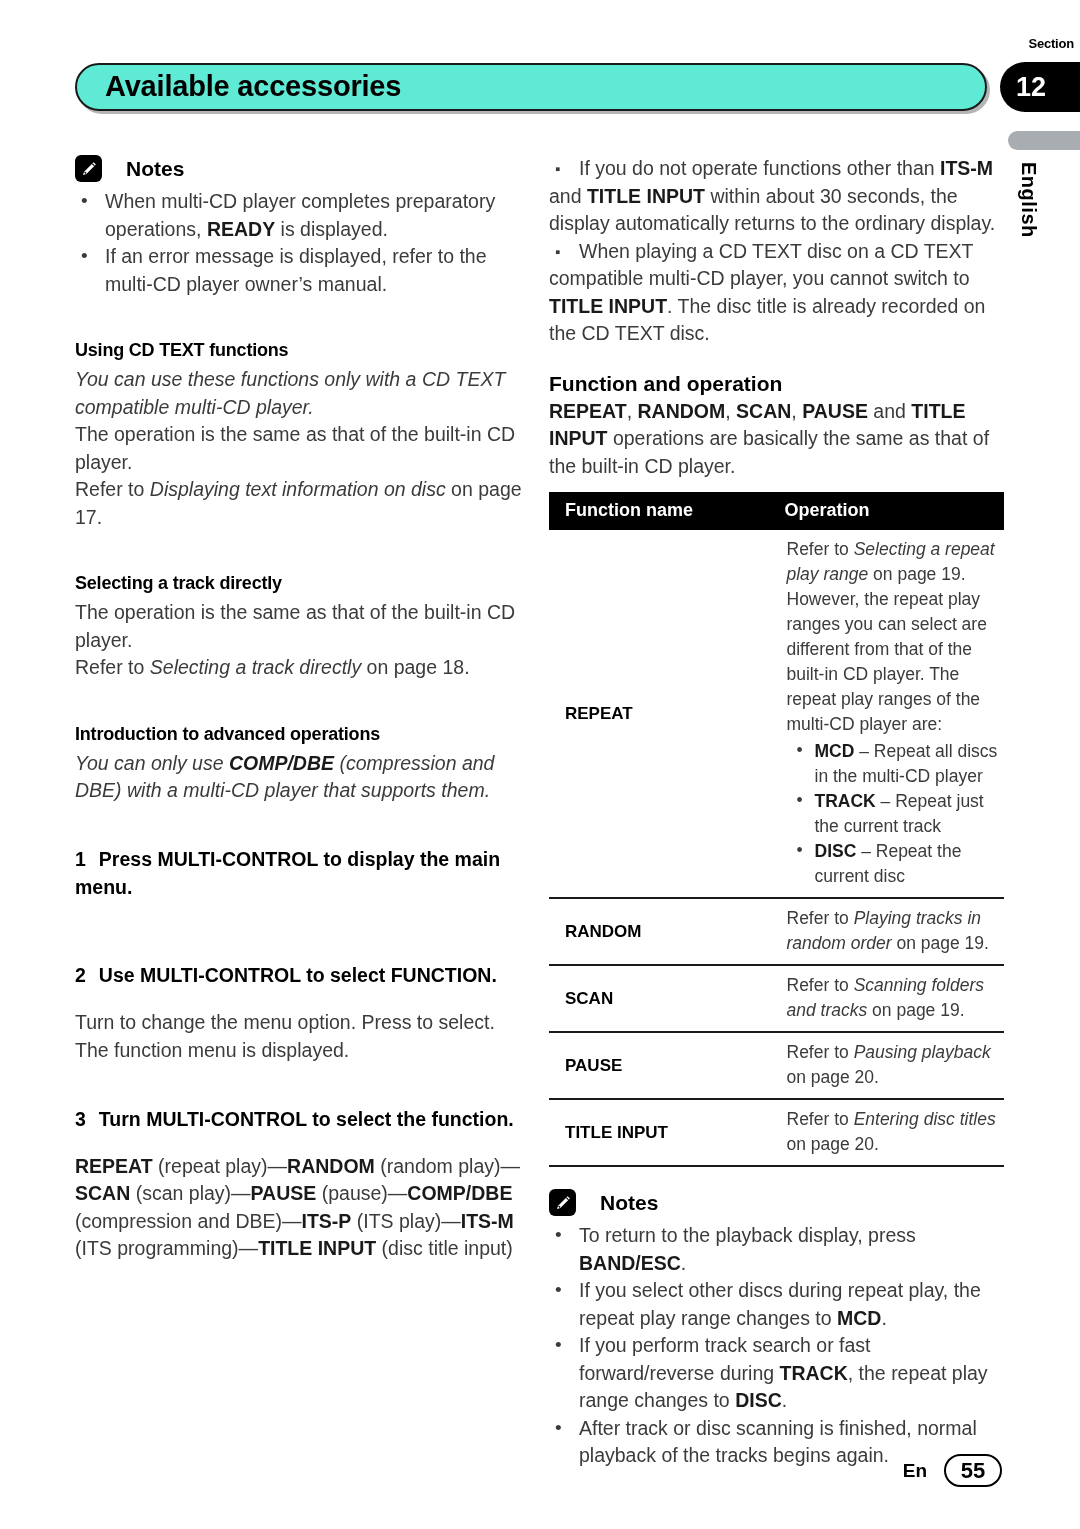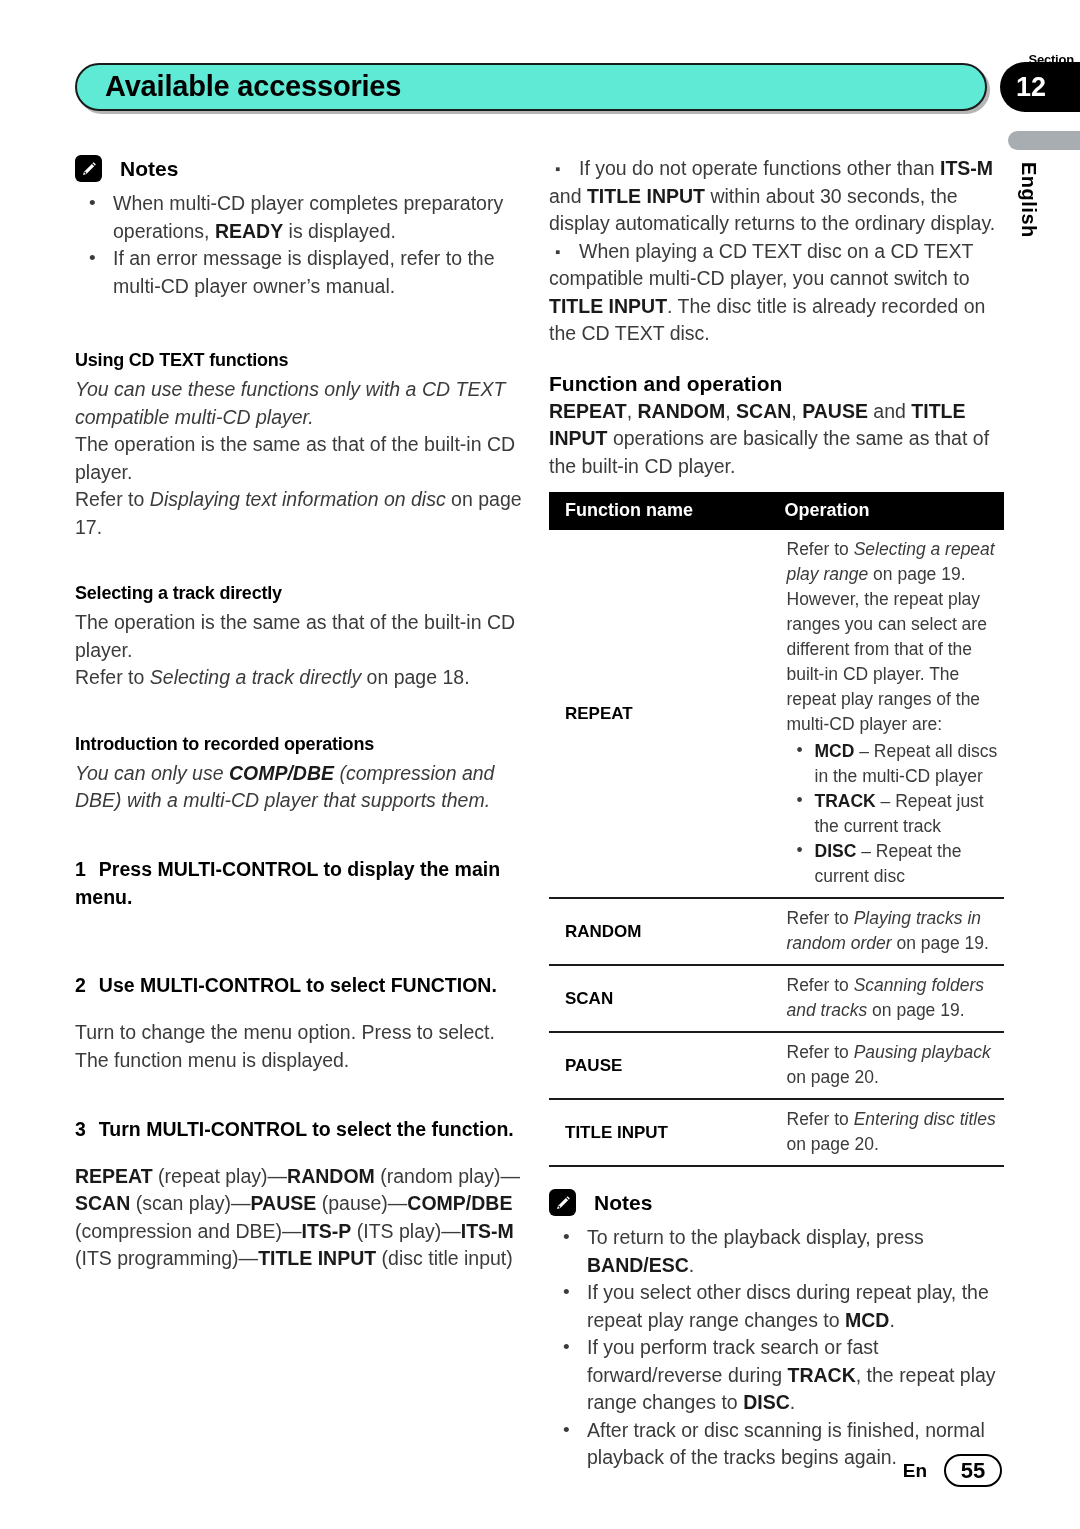--- a/index.html
+++ b/index.html
@@ -40,21 +40,21 @@
     font-size: 29px;
     font-weight: bold;
     color: #000;
     letter-spacing: -0.2px;
     white-space: nowrap;
   }
 
   #section-label {
     position: absolute;
     right: 6px;
-    top: 52px;
+    top: 36px;
     font-size: 13px;
     font-weight: bold;
     color: #000;
     letter-spacing: -0.2px;
   }
   #section-badge {
     position: absolute;
     left: 1000px;
     top: 62px;
     width: 90px;
@@ -124,41 +124,41 @@
     margin: 0;
     line-height: 28px;
   }
   .sp-lg  { height: 36px; }
   .sp-md  { height: 22px; }
 
   
   .notes-head {
     display: flex;
     align-items: center;
-    gap: 18px;
+    gap: 24px;
     margin-bottom: 6px;
   }
   .pencil-badge {
     width: 27px;
     height: 27px;
     background: #000;
     border-radius: 6px;
     display: inline-flex;
     align-items: center;
     justify-content: center;
     flex: none;
   }
   .notes-label {
     font-size: 21px;
     font-weight: bold;
     color: #000;
   }
   ul.bullets {
     list-style: none;
-    margin: 8px;
+    margin: 0;
     padding: 0;
   }
   ul.bullets > li {
     position: relative;
     padding-left: 30px;
     font-size: 19.5px;
     line-height: 27.5px;
     color: #3b3b3b;
   }
   ul.bullets > li::before {
@@ -320,21 +320,21 @@
     <p class="body-text"><span>Refer to </span><span class="italic">Displaying text information on disc</span><span> on page 17.</span></p>
 
     <div class="sp-lg"></div>
 
     <h2 class="heading">Selecting a track directly</h2>
     <p class="body-text">The operation is the same as that of the built-in CD player.</p>
     <p class="body-text"><span>Refer to </span><span class="italic">Selecting a track directly</span><span> on page 18.</span></p>
 
     <div class="sp-lg"></div>
 
-    <h2 class="heading">Introduction to recorded operations</h2>
+    <h2 class="heading">Introduction to advanced operations</h2>
     <p class="body-text" id="adv-intro"><span class="italic">You can only use </span><span class="b italic">COMP/DBE</span><span class="italic"> (compression and DBE) with a multi-CD player that supports them.</span></p>
 
     <div class="sp-md"></div>
 
     <p class="step"><span class="num">1</span><span>Press MULTI-CONTROL to display the main menu.</span></p>
 
     <div class="sp-md"></div>
 
     <p class="step"><span class="num">2</span><span>Use MULTI-CONTROL to select FUNCTION.</span></p>
     <p class="body-text">Turn to change the menu option. Press to select.</p>

